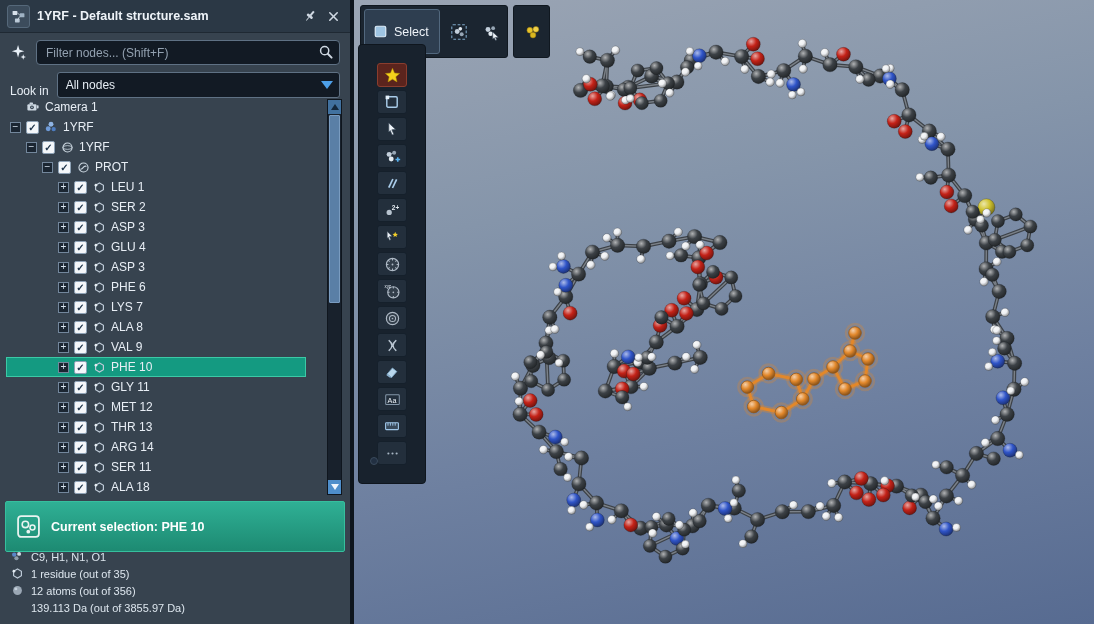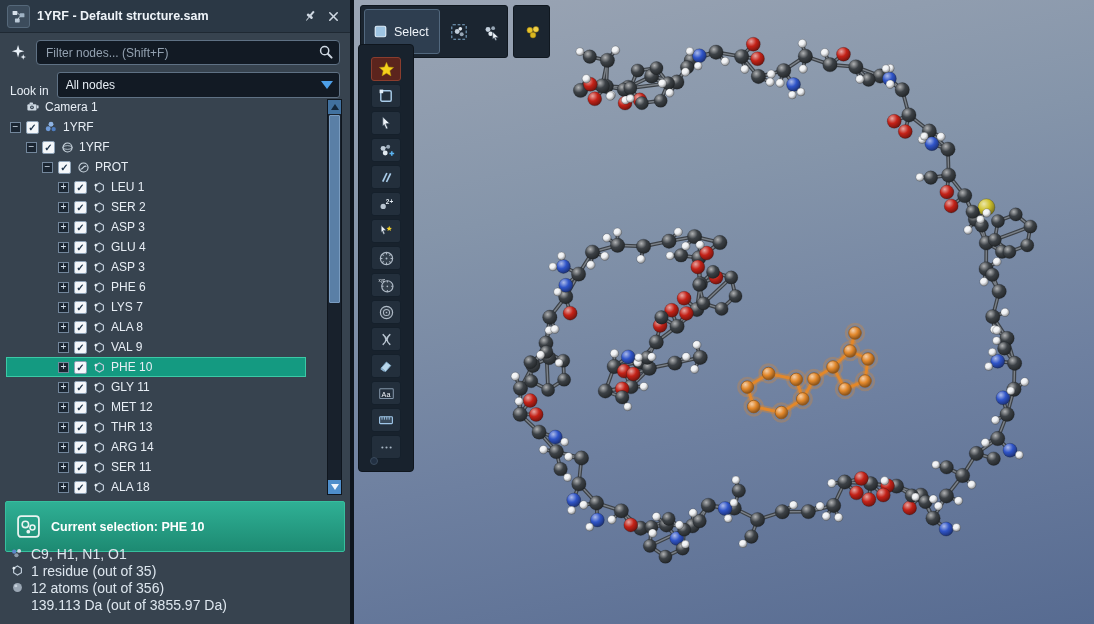--- a/index.html
+++ b/index.html
@@ -45,36 +45,36 @@
   .tri-up{width:0;height:0;border-left:4px solid transparent;border-right:4px solid transparent;border-bottom:6px solid #14283c}
   .tri-down{width:0;height:0;border-left:4px solid transparent;border-right:4px solid transparent;border-top:6px solid #eef5fc}
   .sb-thumb{position:absolute;top:15px;left:1px;right:1px;height:186px;background:#5a7fa6;border:1px solid #7a9cc0;border-radius:1px;cursor:pointer}
 
   .sel-banner{position:absolute;top:501px;left:5px;right:5px;height:51px;background:linear-gradient(180deg,#2fb095,#1d8a72);
     border:1px solid #36bf9e;border-radius:2px;display:flex;align-items:center;gap:10px;padding:0 9px;
     color:#ffffff;font-size:12.5px;font-weight:700;box-sizing:border-box}
   .banner-icon{width:26px;height:26px;display:flex;align-items:center;justify-content:center;flex:none}
 
   .status{position:absolute;top:546px;left:10px;right:6px}
-  .status-row{display:flex;align-items:flex-start;gap:7px;height:17px;color:#dde6ee;font-size:14px}
+  .status-row{display:flex;align-items:flex-end;gap:7px;height:17px;color:#dde6ee;font-size:11px}
   .st-icon{width:14px;height:14px;flex:none;display:flex;align-items:center;justify-content:center}
 
   
   .viewport{position:absolute;left:350px;top:0;width:744px;height:624px;border-left:4px solid #0e151d;box-sizing:border-box}
   #molecule{position:absolute;left:0;top:0;width:100%;height:100%;display:block}
 
   .top-toolbar{position:absolute;left:6px;top:5px;display:flex;gap:5px;z-index:5}
   .tt-group{display:flex;gap:3px;background:#1b2530;border:1px solid #101820;border-radius:3px;padding:3px}
   .tt-btn{height:45px;min-width:29px;display:flex;align-items:center;justify-content:flex-end;gap:6px;border-radius:3px;
     color:#eef3f8;font-size:12.5px;padding:0 4px;box-sizing:border-box;cursor:pointer}
   .tt-btn.active{background:#2e3e50;border:1px solid #52687e;padding:0 10px 0 8px}
   .tt-btn .icon{display:flex;align-items:center;justify-content:center}
 
   .side-toolbar{position:absolute;left:4px;top:44px;display:flex;flex-direction:column;gap:3px;background:#18222d;
-    border:1px solid #0f161e;border-radius:4px;padding:12px;z-index:5}
+    border:1px solid #0f161e;border-radius:4px;padding:18px;z-index:5}
   .st-btn{width:30px;height:24px;display:flex;align-items:center;justify-content:center;border-radius:3px;
     background:#232f3c;border:1px solid #15202b;box-sizing:border-box;cursor:pointer}
   .st-btn.active{background:#5b241d;border:1px solid #8a3d2e}
   .st-btn .icon{display:flex;align-items:center;justify-content:center}
   .toolbar-nub{position:absolute;left:16px;top:457px;width:6px;height:6px;border-radius:50%;background:#223042;border:1px solid #3a4a5c;z-index:5}
 </style>
 </head>
 <body>
 
 <div class="left-panel">

